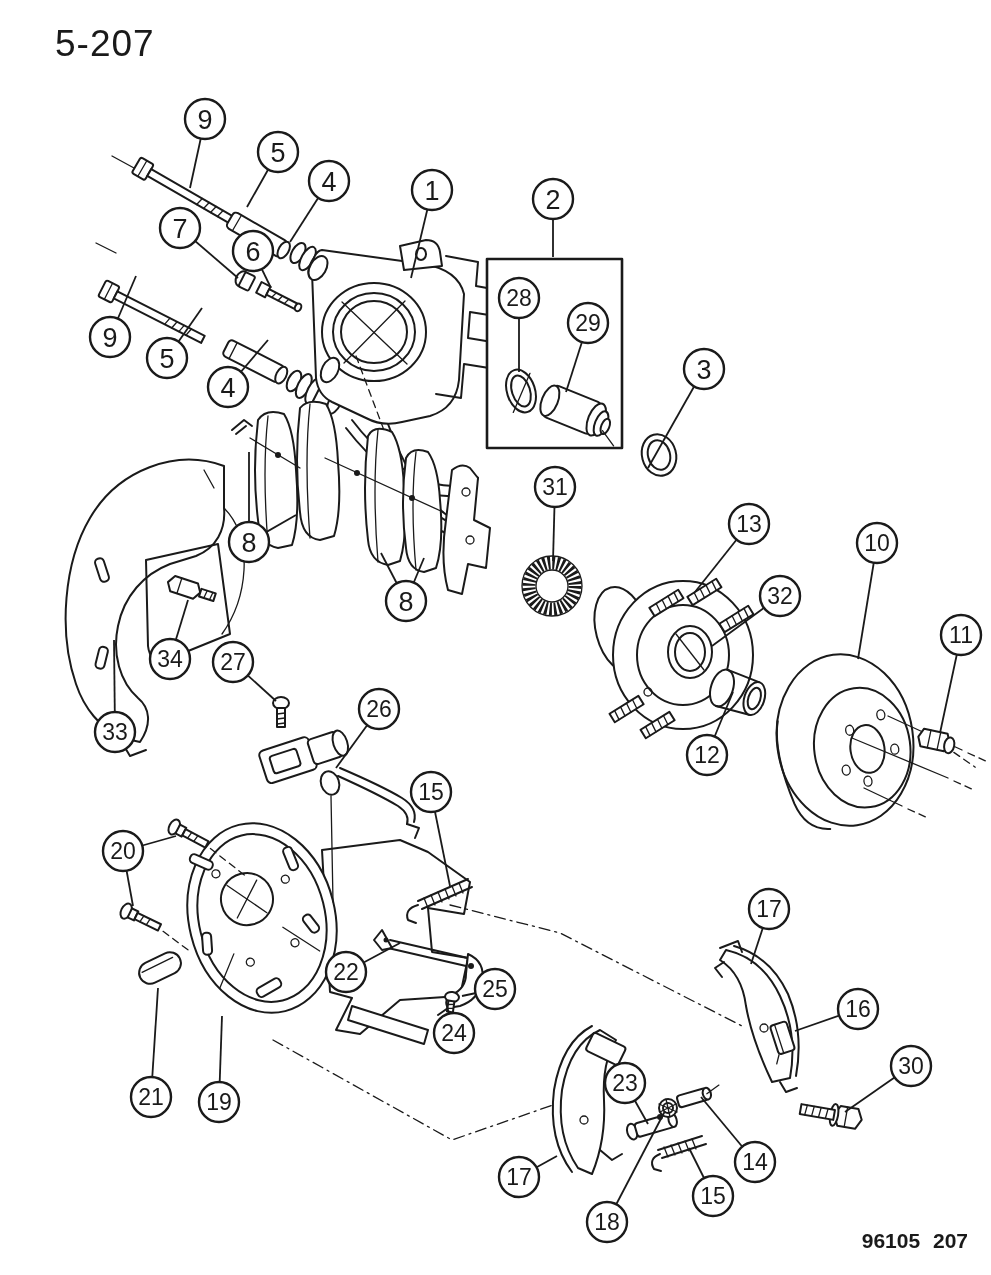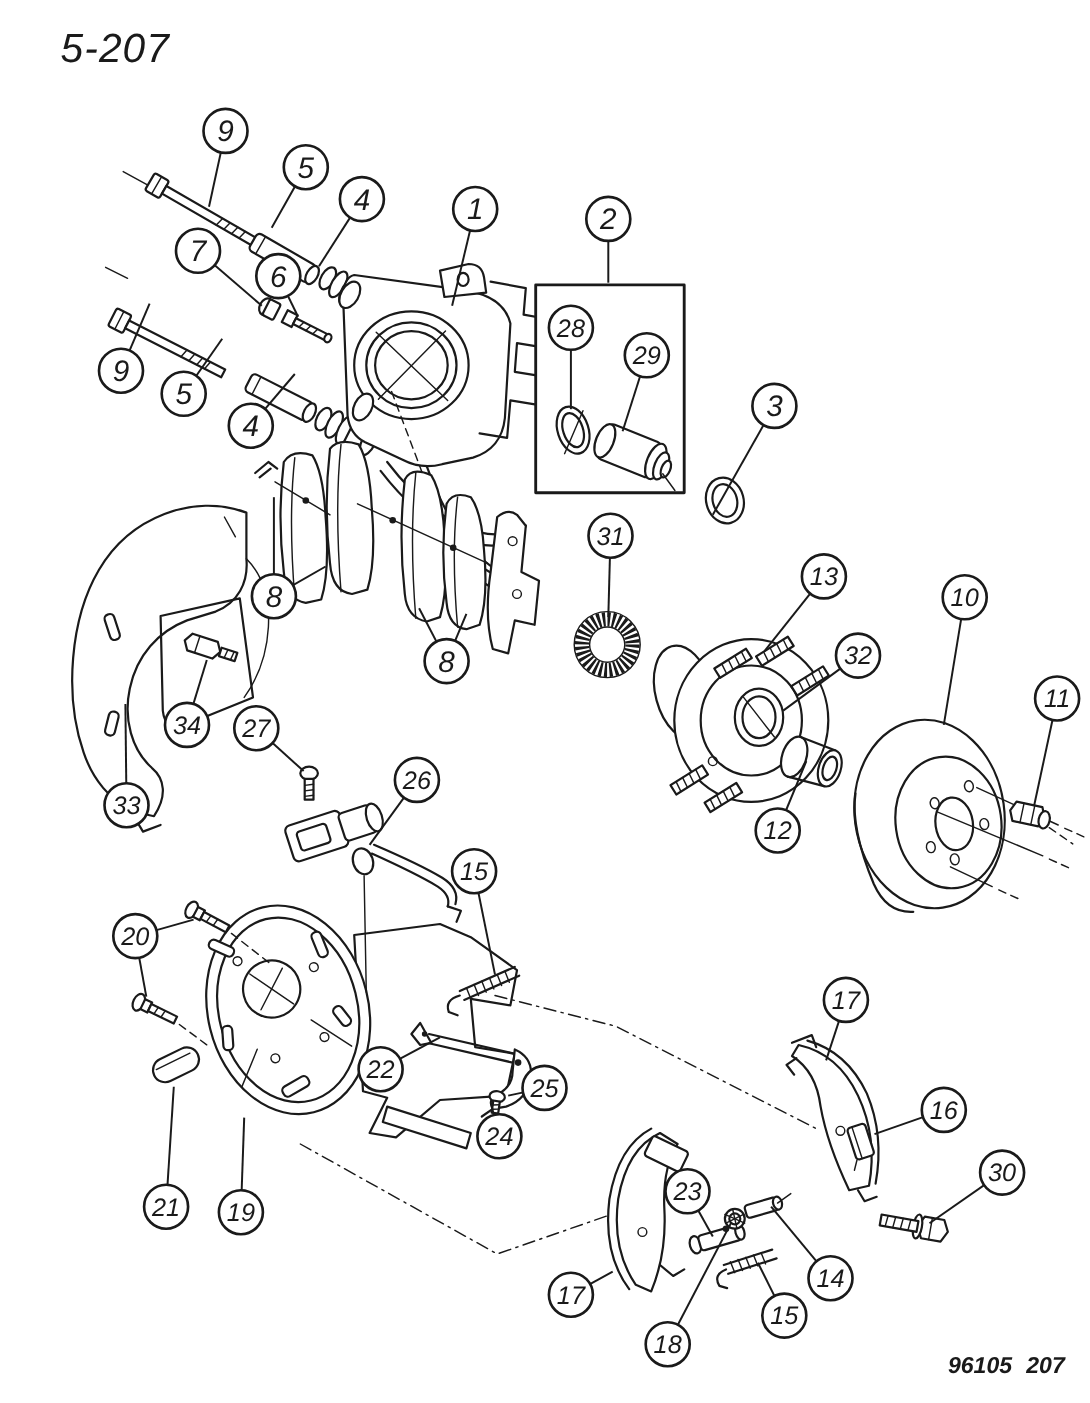--- a/index.html
+++ b/index.html
@@ -1,18 +1,18 @@
 <!DOCTYPE html>
 <html><head>
 <meta charset="utf-8">
 <style>
   :root{ --ink:#1a1a1a; --paper:#ffffff; }
   html,body{margin:0;padding:0;background:#ffffff;}
   .page{position:relative;width:991px;height:1275px;background:var(--paper);overflow:hidden;
-        font-family:"Liberation Sans", sans-serif;font-style:italic;}
+        font-family:"Liberation Sans", sans-serif;}
   svg{position:absolute;left:0;top:0;}
   .ln{fill:none;stroke:var(--ink);stroke-width:2;stroke-linecap:round;stroke-linejoin:round;}
   .fw{fill:#ffffff;stroke:var(--ink);stroke-width:2;stroke-linejoin:round;}
   .thin{stroke-width:1.3;}
   .thick{stroke-width:2.6;}
   .dash{stroke-dasharray:11 5 2 5;}
   .dash2{stroke-dasharray:7 5;}
   .dot{fill:var(--ink);stroke:none;}
   .lead{stroke:var(--ink);stroke-width:1.8;fill:none;}
   .co-circle{fill:#ffffff;stroke:var(--ink);stroke-width:2.4;}

